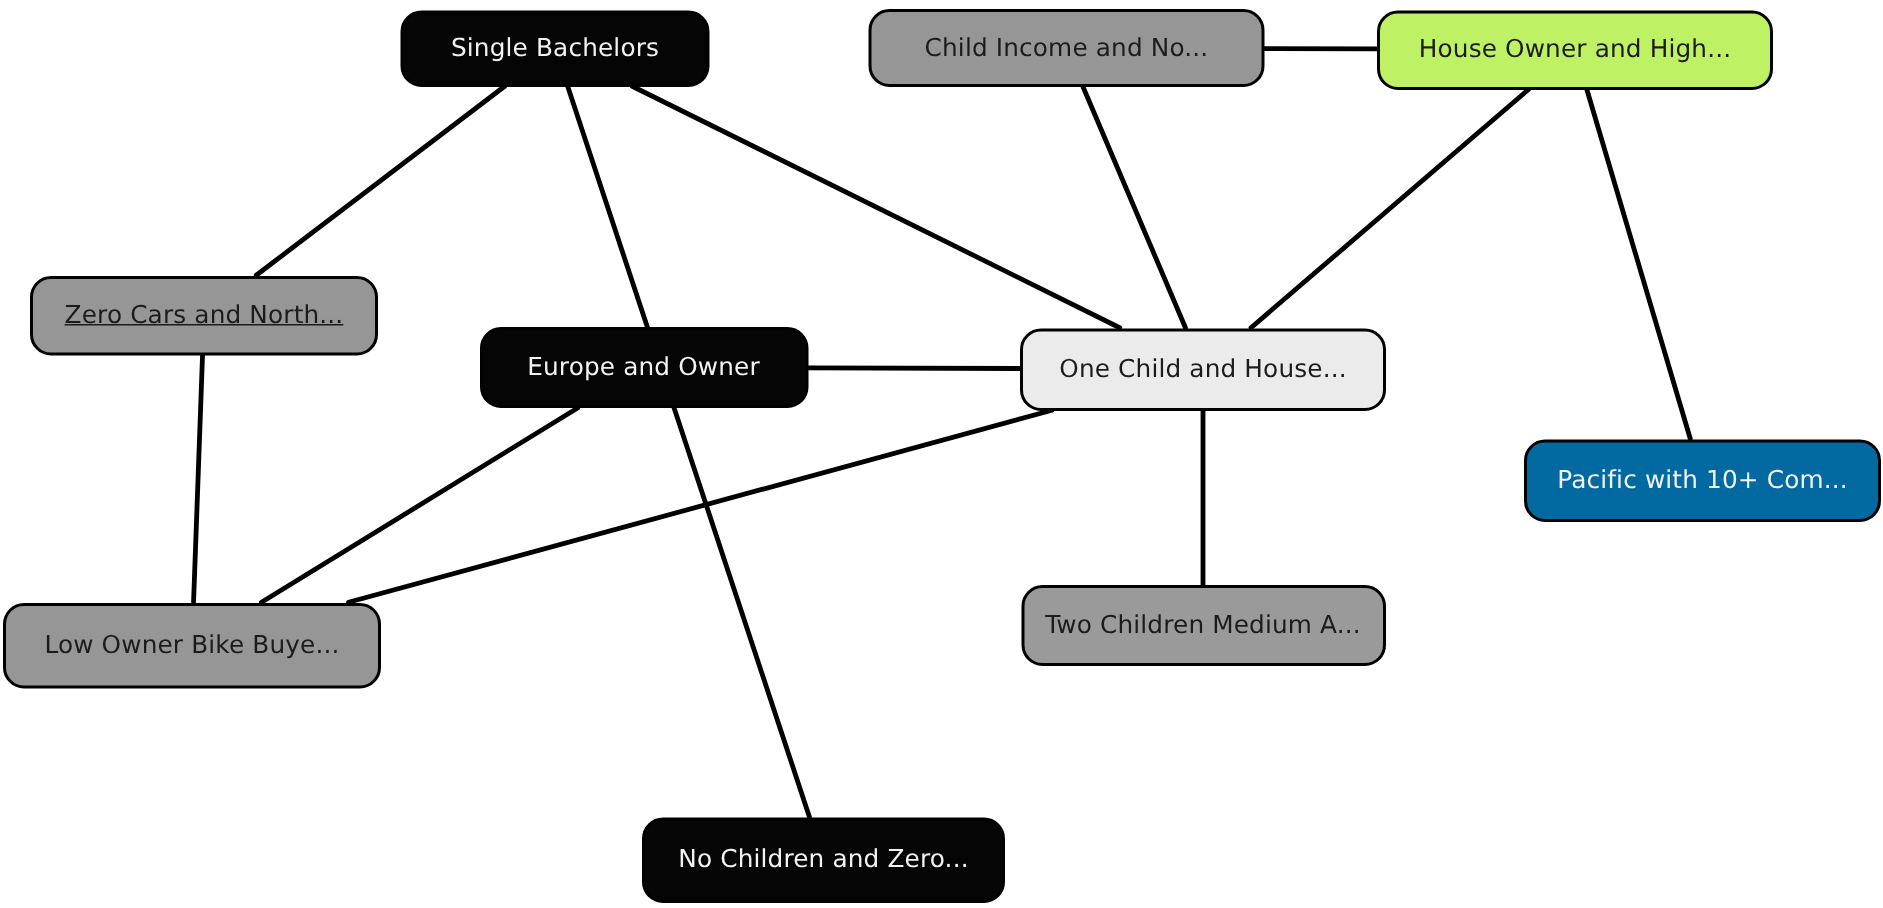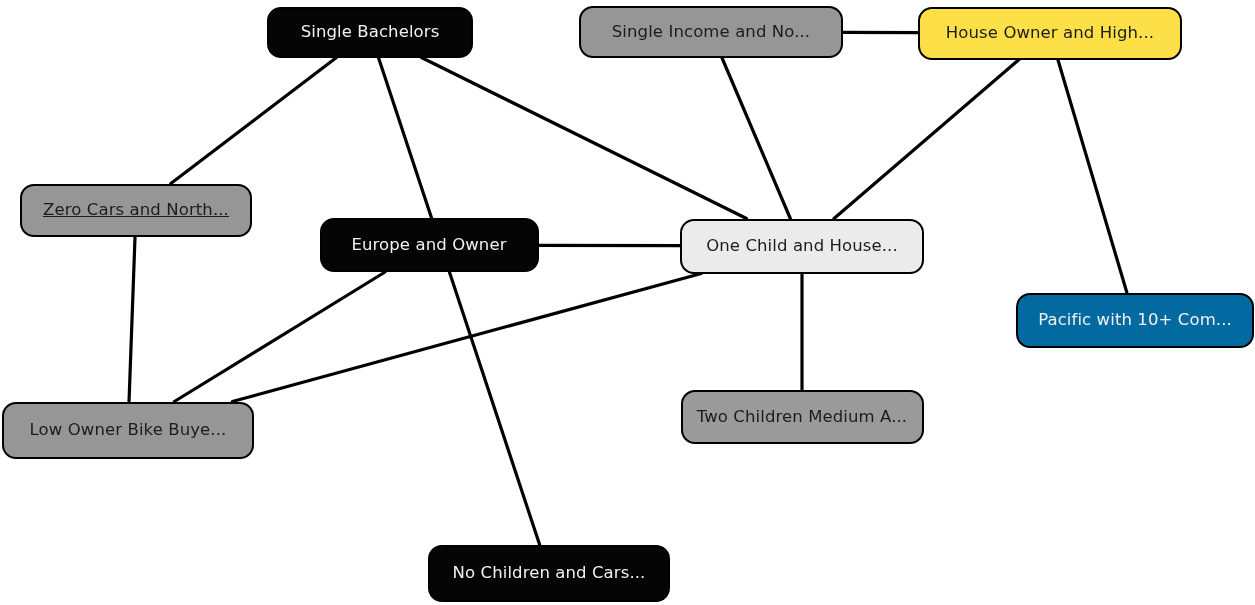--- a/index.html
+++ b/index.html
@@ -81,23 +81,23 @@
       <line x1="385.07027027027027" y1="272" x2="174.37027027027028" y2="401.5" class="graph-edge" stroke="#000000" stroke-width="3.2"></line>
       <line x1="135.03636363636363" y1="236.5" x2="129.03636363636363" y2="401.5" class="graph-edge" stroke="#000000" stroke-width="3.2"></line>
       <line x1="701.2663043478261" y1="273.5" x2="232.39673913043478" y2="401.5" class="graph-edge" stroke="#000000" stroke-width="3.2"></line>
       <line x1="802" y1="273.5" x2="802" y2="390" class="graph-edge" stroke="#000000" stroke-width="3.2"></line>
     </svg>
   <div id="node-layer">
       <div class="graph-node" style="left: 267px; top: 6.5px; width: 206px; height: 51px; background: rgb(5, 5, 5); color: rgb(242, 242, 242); border-color: rgb(0, 0, 0);">
         <span class="node-label">Single Bachelors</span>
       </div>
       <div class="graph-node" style="left: 579px; top: 6px; width: 264px; height: 52px; background: rgb(150, 150, 150); color: rgb(28, 28, 28); border-color: rgb(0, 0, 0);">
-        <span class="node-label">Single Income and No...</span>
+        <span class="node-label">Child Income and No...</span>
       </div>
-      <div class="graph-node" style="left: 918px; top: 6.5px; width: 264px; height: 53px; background: #fde047; color: rgb(28, 28, 28); border-color: rgb(0, 0, 0);">
+      <div class="graph-node" style="left: 918px; top: 6.5px; width: 264px; height: 53px; background: #bef264; color: rgb(28, 28, 28); border-color: rgb(0, 0, 0);">
         <span class="node-label">House Owner and High...</span>
       </div>
       <div class="graph-node" style="left: 20px; top: 183.5px; width: 232px; height: 53px; background: rgb(150, 150, 150); color: rgb(28, 28, 28); border-color: rgb(0, 0, 0); text-decoration: underline;">
         <span class="node-label">Zero Cars and North...</span>
       </div>
       <div class="graph-node" style="left: 319.5px; top: 218px; width: 219px; height: 54px; background: rgb(5, 5, 5); color: rgb(242, 242, 242); border-color: rgb(0, 0, 0);">
         <span class="node-label">Europe and Owner</span>
       </div>
       <div class="graph-node" style="left: 680px; top: 218.5px; width: 244px; height: 55px; background: rgb(235, 235, 235); color: rgb(28, 28, 28); border-color: rgb(0, 0, 0); justify-content: flex-end;">
         <span class="node-label">One Child and House...</span>
@@ -105,16 +105,16 @@
       <div class="graph-node" style="left: 1016px; top: 292.5px; width: 238px; height: 55px; background: #0369a1; color: rgb(242, 242, 242); border-color: rgb(0, 0, 0);">
         <span class="node-label">Pacific with 10+ Com...</span>
       </div>
       <div class="graph-node" style="left: 2px; top: 401.5px; width: 252px; height: 57px; background: rgb(150, 150, 150); color: rgb(28, 28, 28); border-color: rgb(0, 0, 0);">
         <span class="node-label">Low Owner Bike Buye...</span>
       </div>
       <div class="graph-node" style="left: 680.5px; top: 390px; width: 243px; height: 54px; background: rgb(154, 154, 154); color: rgb(28, 28, 28); border-color: rgb(0, 0, 0);">
         <span class="node-label">Two Children Medium A...</span>
       </div>
       <div class="graph-node" style="left: 428px; top: 544.5px; width: 242px; height: 57px; background: rgb(5, 5, 5); color: rgb(242, 242, 242); border-color: rgb(0, 0, 0);">
-        <span class="node-label">No Children and Cars...</span>
+        <span class="node-label">No Children and Zero...</span>
       </div>
     </div>
 </div>
 
 </body></html>

